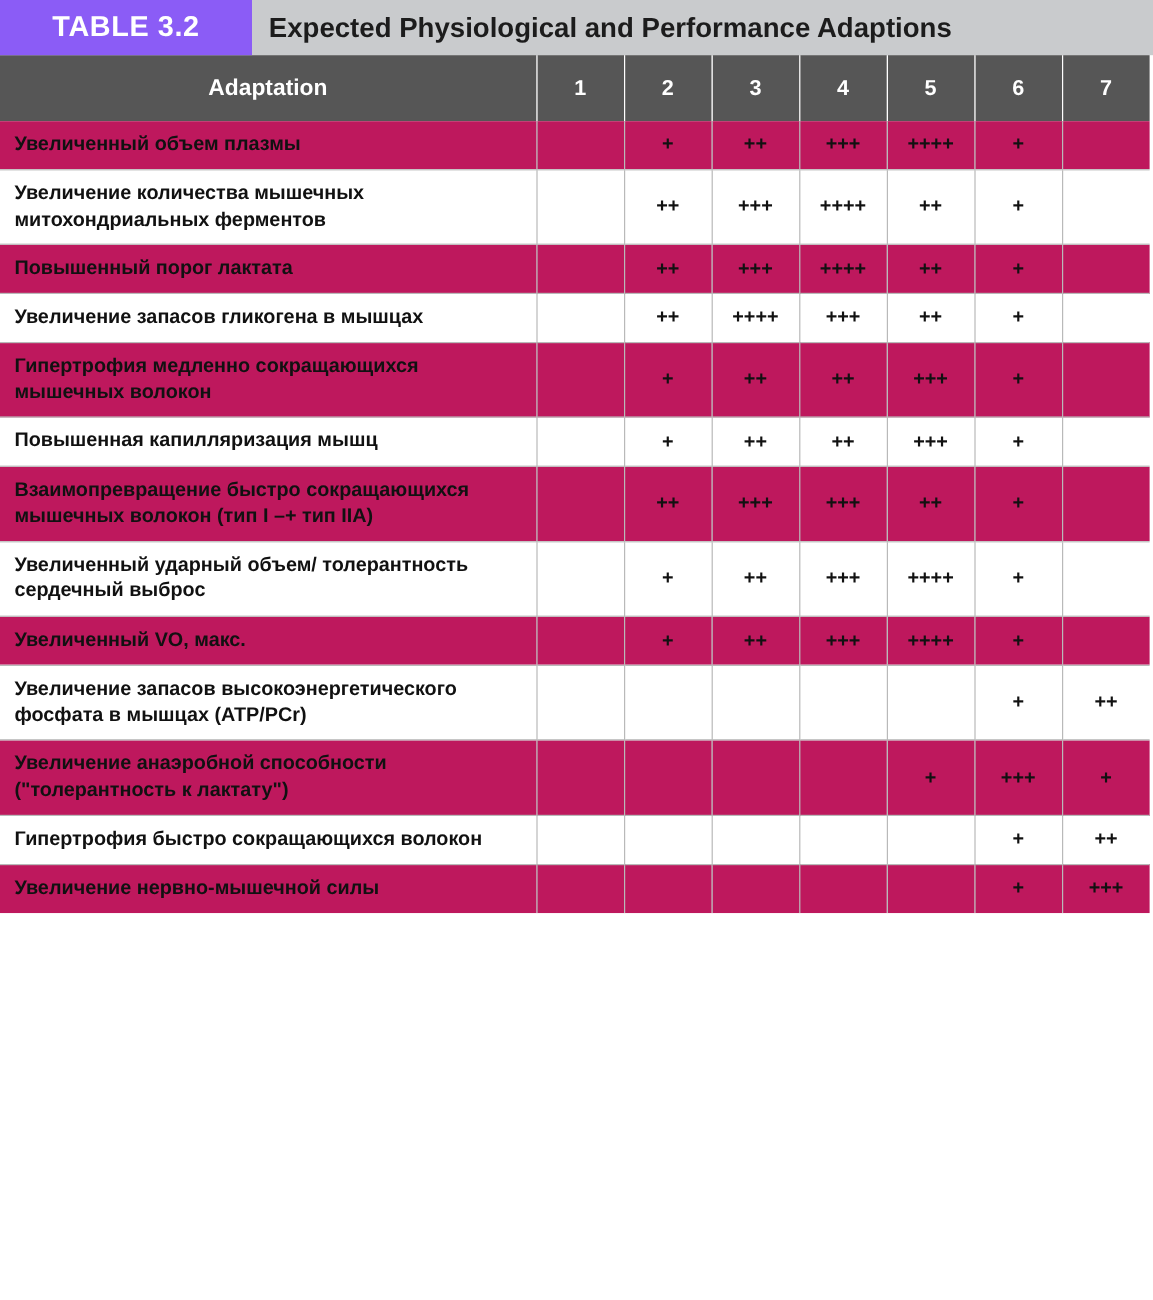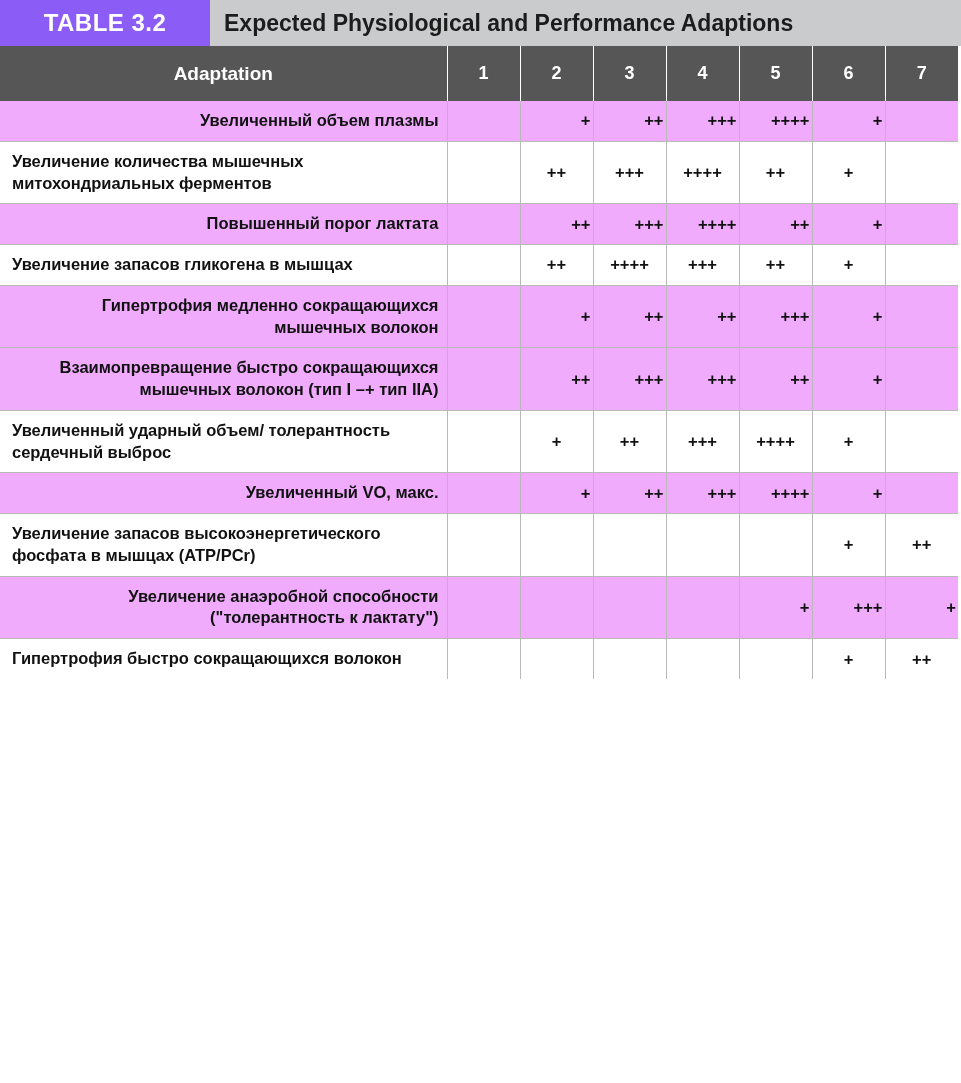--- a/index.html
+++ b/index.html
@@ -75,21 +75,21 @@
     padding: 9px 2px;
   }
   tbody td:last-child { border-right: none; }
   tbody td.adapt {
     text-align: left;
     padding-left: 12px;
     padding-right: 8px;
     line-height: 1.32;
     font-size: 16.5px;
   }
-  tbody tr.odd td { background: #f0abfc; text-align: right; }
+  tbody tr.odd td { background: #be185d; }
   tbody tr.even td { background: #ffffff; }
   tbody tr:last-child td { border-bottom: none; }
 </style>
 </head>
 <body>
 
 <div class="table-wrap">
 
   <div class="title-bar">
     <div class="title-badge">TABLE 3.2</div>
@@ -163,20 +163,30 @@
         <tr class="odd">
           <td class="adapt">Гипертрофия медленно сокращающихся мышечных волокон</td>
           <td></td>
           <td>+</td>
           <td>++</td>
           <td>++</td>
           <td>+++</td>
           <td>+</td>
           <td></td>
         </tr>
+        <tr class="even">
+          <td class="adapt">Повышенная капилляризация мышц</td>
+          <td></td>
+          <td>+</td>
+          <td>++</td>
+          <td>++</td>
+          <td>+++</td>
+          <td>+</td>
+          <td></td>
+        </tr>
         <tr class="odd">
           <td class="adapt">Взаимопревращение быстро сокращающихся мышечных волокон (тип I –+ тип IIA)</td>
           <td></td>
           <td>++</td>
           <td>+++</td>
           <td>+++</td>
           <td>++</td>
           <td>+</td>
           <td></td>
         </tr>
@@ -222,17 +232,27 @@
         </tr>
         <tr class="even">
           <td class="adapt">Гипертрофия быстро сокращающихся волокон</td>
           <td></td>
           <td></td>
           <td></td>
           <td></td>
           <td></td>
           <td>+</td>
           <td>++</td>
+        </tr>
+        <tr class="odd">
+          <td class="adapt">Увеличение нервно-мышечной силы</td>
+          <td></td>
+          <td></td>
+          <td></td>
+          <td></td>
+          <td></td>
+          <td>+</td>
+          <td>+++</td>
         </tr>
       </tbody>
   </table>
 
 </div>
 
 </body></html>

